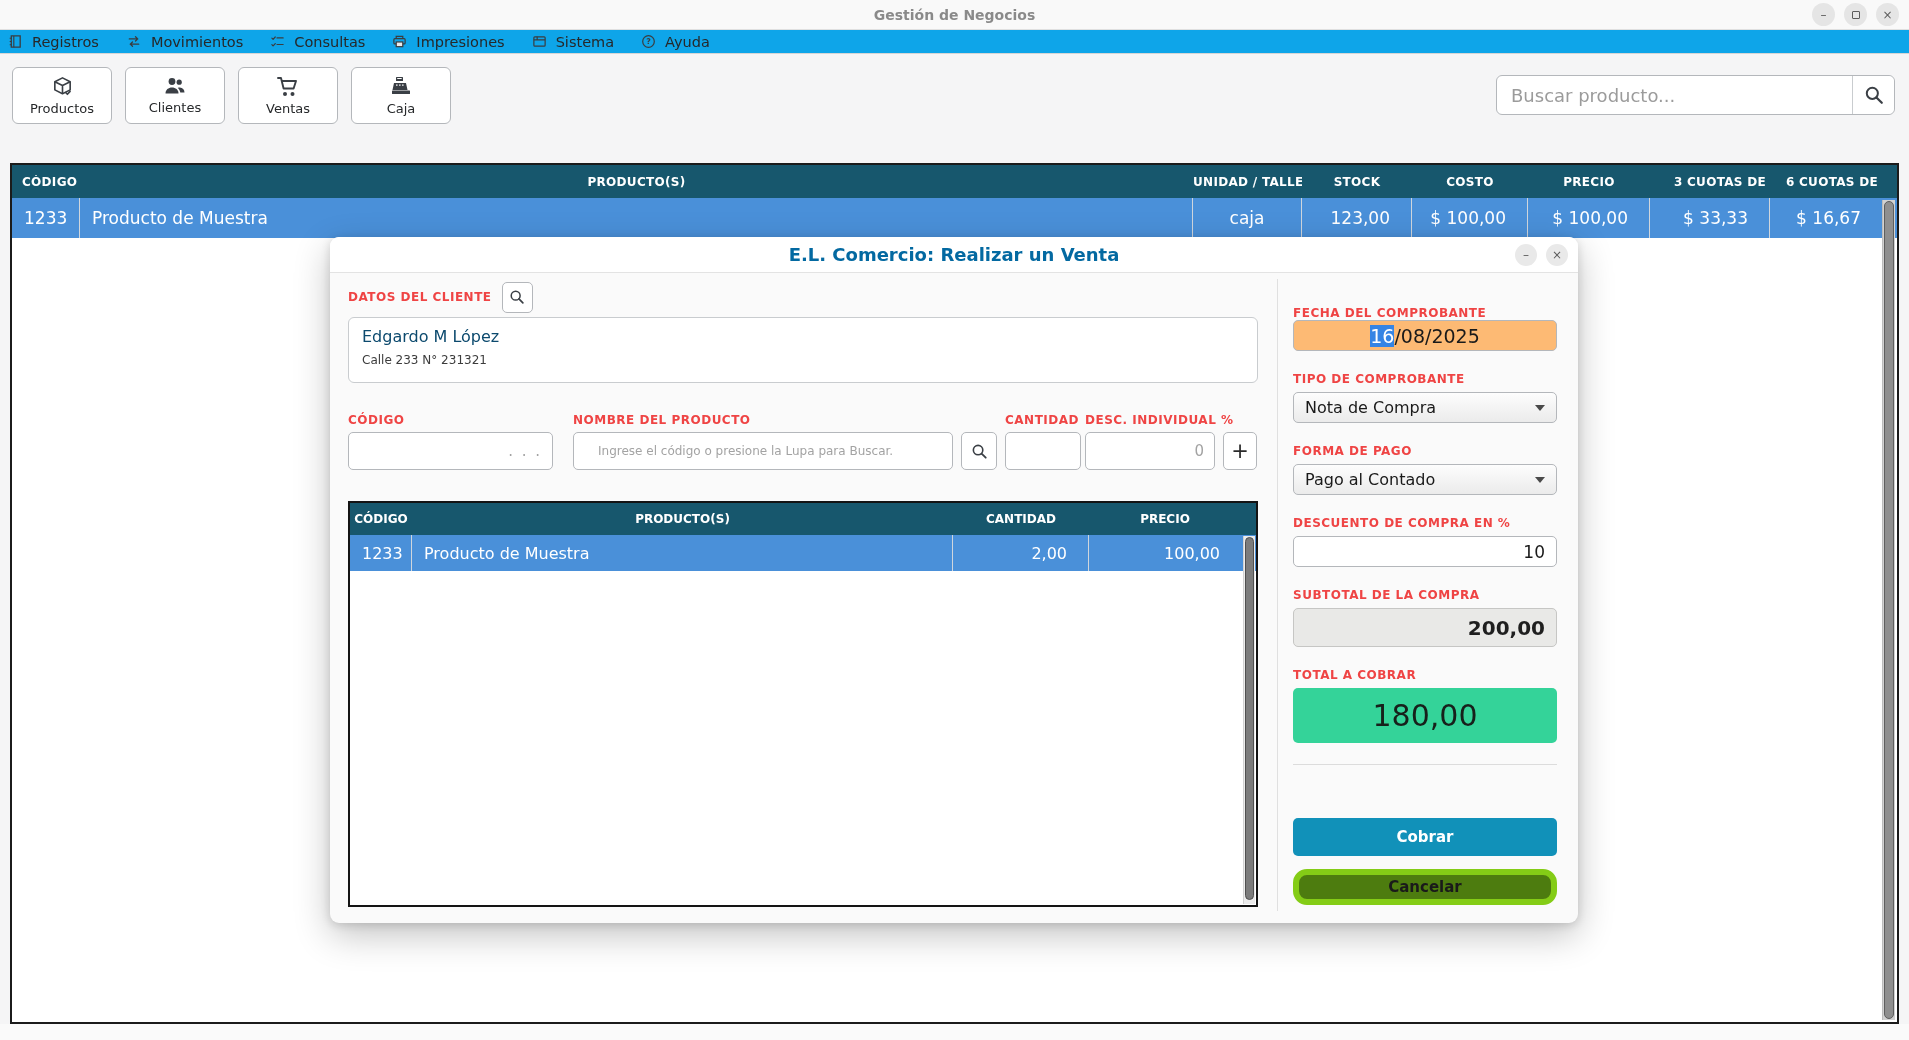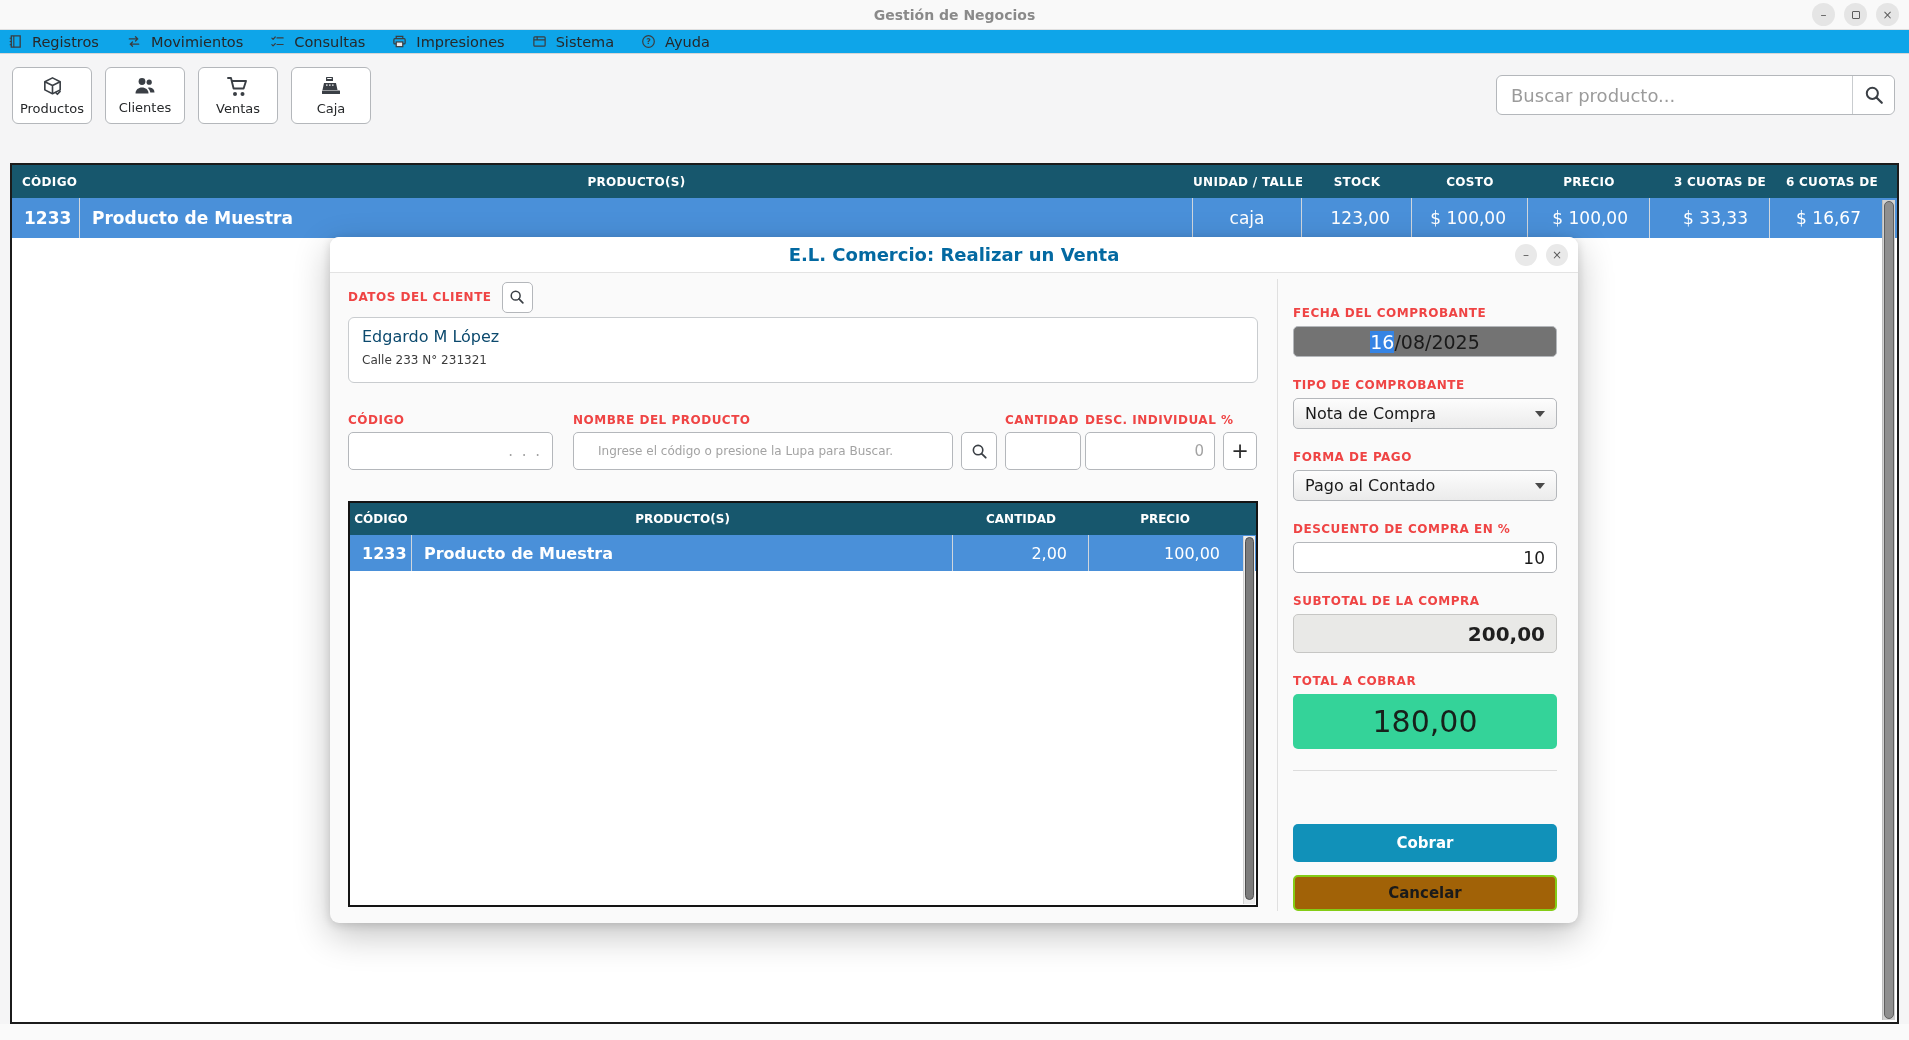--- a/index.html
+++ b/index.html
@@ -24,21 +24,21 @@
   .circle-btn .sq{ width:8px; height:8px; border:1.5px solid #5c5c5c; border-radius:1px; }
 
   
   .menubar{ height:25px; background:#0ea5e9; border-top:1px solid #e0e0e0; border-bottom:1px solid #d6d6d6;
     display:flex; align-items:center; padding-left:8px; gap:27px; }
   .menu-item{ display:flex; align-items:center; gap:9px; font-size:14.5px; color:#26282a; }
   .menu-item svg{ color:#3a3d40; }
 
   
   .toolbar{ height:82px; background:#f5f5f6; display:flex; align-items:center; padding-left:12px; position:relative; }
-  .tool-btn{ width:80px; height:57px; margin-right:13px; background:#fff; border:1px solid #b4b7bb; border-radius:6px;
+  .tool-btn{ width:100px; height:57px; margin-right:13px; background:#fff; border:1px solid #b4b7bb; border-radius:6px;
     display:flex; flex-direction:column; align-items:center; justify-content:center; gap:3px; }
   .tool-btn .lbl{ font-size:13px; color:#26282a; }
   .tool-btn svg{ color:#3a3f45; }
   .searchbar{ position:absolute; right:14px; top:21px; width:399px; height:40px; background:#fff;
     border:1px solid #b4b7bb; border-radius:6px; display:flex; align-items:stretch; }
   .searchbar input{ flex:1; border:none; outline:none; background:transparent; font-size:18px; padding:0 14px;
     color:#333; font-family:inherit; }
   .searchbar input::placeholder{ color:#9b9b9b; }
   .searchbar .search-btn{ width:42px; border-left:1px solid #c9cccf; display:flex; align-items:center; justify-content:center;
     border-radius:0 6px 6px 0; background:#fff; color:#3a3f45; }
@@ -48,21 +48,21 @@
     border:2px solid #1b1b1b; background:#fff; }
   .pt-header{ height:33px; background:var(--header-teal); display:grid;
     grid-template-columns:68px 1113px 109px 110px 116px 122px 120px 112px; align-items:center;
     color:#fff; font-size:12px; font-weight:bold; letter-spacing:.3px; }
   .pt-header .h{ white-space:nowrap; overflow:hidden; }
   .h-left{ padding-left:10px; } .h-center{ text-align:center; } .h-right{ text-align:right; padding-right:4px; }
   .pt-row{ height:40px; background:var(--selection-blue); display:grid;
     grid-template-columns:68px 1113px 109px 110px 116px 122px 120px 112px; align-items:center;
     color:#fff; font-size:17px; }
   .pt-row .c{ height:100%; display:flex; align-items:center; border-right:1px solid #cfd6dd; white-space:nowrap; overflow:hidden; }
-  .c-left{ padding-left:12px;font-weight:bold; } .c-center{ justify-content:center; } .c-right{ justify-content:flex-end; padding-right:21px; }
+  .c-left{ padding-left:12px; } .c-center{ justify-content:center; } .c-right{ justify-content:flex-end; padding-right:21px; }
   .pt-row .c:last-child{ border-right:none; }
   .v-scrollbar{ position:absolute; right:2px; top:35px; bottom:2px; width:13px; background:#d2d2d2; border-left:1px solid #bcbcbc; }
   .v-scrollbar .thumb{ position:absolute; left:1px; right:1px; top:1px; bottom:1px; background:#8f8f8f;
     border:1px solid #5f5f5f; border-radius:6px; }
   .bottom-strip{ position:absolute; left:0; right:0; bottom:0; height:16px; background:#fafafa; }
 
   
   .dialog{ position:absolute; left:330px; top:237px; width:1248px; height:686px; background:#fafafa;
     border-radius:9px; box-shadow:0 12px 36px rgba(0,0,0,.24), 0 2px 10px rgba(0,0,0,.14); }
   .dlg-titlebar{ height:36px; background:#fff; border-bottom:1px solid #e3e3e3; border-radius:9px 9px 0 0;
@@ -107,38 +107,38 @@
     grid-template-columns:62px 541px 136px 152px; align-items:center; color:#fff; font-size:16px; }
   .it-row .c{ height:100%; display:flex; align-items:center; border-right:1px solid #cfd6dd; white-space:nowrap; }
   .it-row .c:last-child{ border-right:none; }
   .it-scrollbar{ position:absolute; right:1px; top:1px; bottom:1px; width:12px; background:#ececec; border-left:1px solid #d2d2d2; }
   .it-scrollbar .thumb{ position:absolute; left:1px; right:1px; top:1px; bottom:4px; background:#7c7c7c;
     border:1px solid #505050; border-radius:6px; }
 
   .dlg-right{ position:absolute; left:963px; top:16px; width:264px; }
   .dlg-right .field-label{ margin-top:21px; }
   .dlg-right .field-label:first-child{ margin-top:17px; }
-  .date-box{ margin-top:6px; width:100%; height:31px; background:#737373; border:1px solid #b4b7bb; border-radius:5px;
+  .date-box{ width:100%; height:31px; background:#fdba74; border:1px solid #b4b7bb; border-radius:5px;
     display:flex; align-items:center; justify-content:center; font-size:19px; color:#1a1a1a; }
   .date-box .sel{ background:var(--date-selection-blue); color:#fff; }
   .select-box{ margin-top:6px; width:100%; height:31px; background:linear-gradient(#fdfdfd,#ebebeb);
     border:1px solid #b4b7bb; border-radius:5px; display:flex; align-items:center; justify-content:space-between;
     padding:0 11px; font-size:16px; color:#1a1a1a; }
   .caret{ width:0; height:0; border-left:5px solid transparent; border-right:5px solid transparent; border-top:6px solid #4a4a4a; }
   .num-input{ margin-top:6px; width:100%; height:31px; background:#fff; border:1px solid #b4b7bb; border-radius:5px;
     font-size:17px; color:#1a1a1a; text-align:right; padding:0 11px; font-family:inherit; outline:none; }
   .subtotal-box{ margin-top:6px; width:100%; height:39px; background:#e9e9e7; border:1px solid #c6c6c4; border-radius:5px;
     display:flex; align-items:center; justify-content:flex-end; padding:0 11px; font-size:20px; font-weight:bold; color:#1f1f1f; }
   .total-box{ margin-top:6px; width:100%; height:55px; background:var(--total-green); border-radius:5px;
     display:flex; align-items:center; justify-content:center; font-size:30px; color:#17201b; }
   .summary-divider{ margin-top:21px; border-top:1px solid #dcdcdc; }
   .btn-cobrar{ margin-top:53px; width:100%; height:38px; background:var(--accent-blue); color:#fff; border:none;
     border-radius:5px; font-size:15px; font-weight:bold; font-family:inherit; }
-  .btn-cancelar{ margin-top:13px; width:100%; height:36px; background:#a16207; color:#1a1a1a; border:2px solid #84cc16;
-    border-radius:5px; font-size:15px; font-weight:bold; font-family:inherit; }
+  .btn-cancelar{ margin-top:13px; width:100%; height:36px; background:#4d7c0f; color:#1a1a1a; border:6px solid #84cc16;
+    border-radius:14px; font-size:15px; font-weight:bold; font-family:inherit; }
 </style>
 </head>
 <body>
 
 <div class="titlebar">
   <span class="title">Gestión de Negocios</span>
   <div class="win-controls">
     <span class="circle-btn">
         <span>–</span>
       </span>

